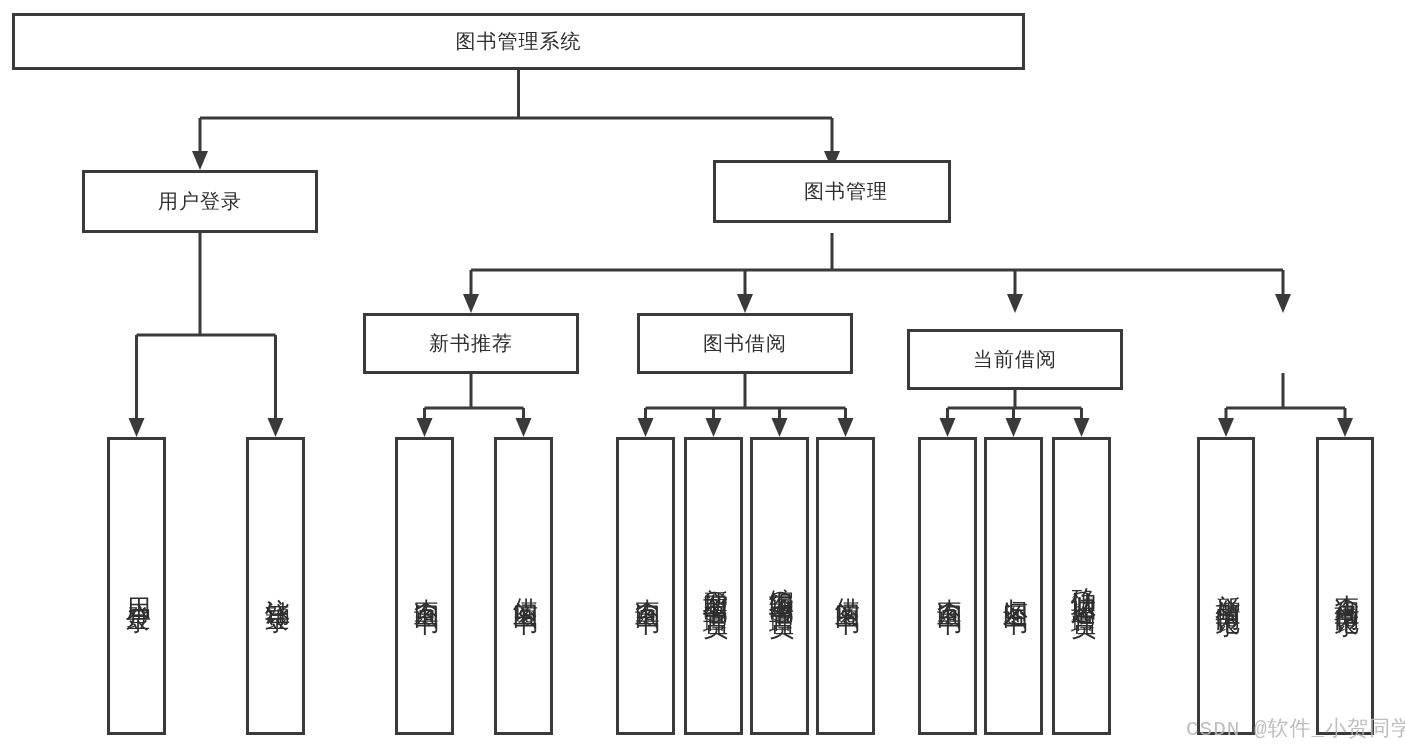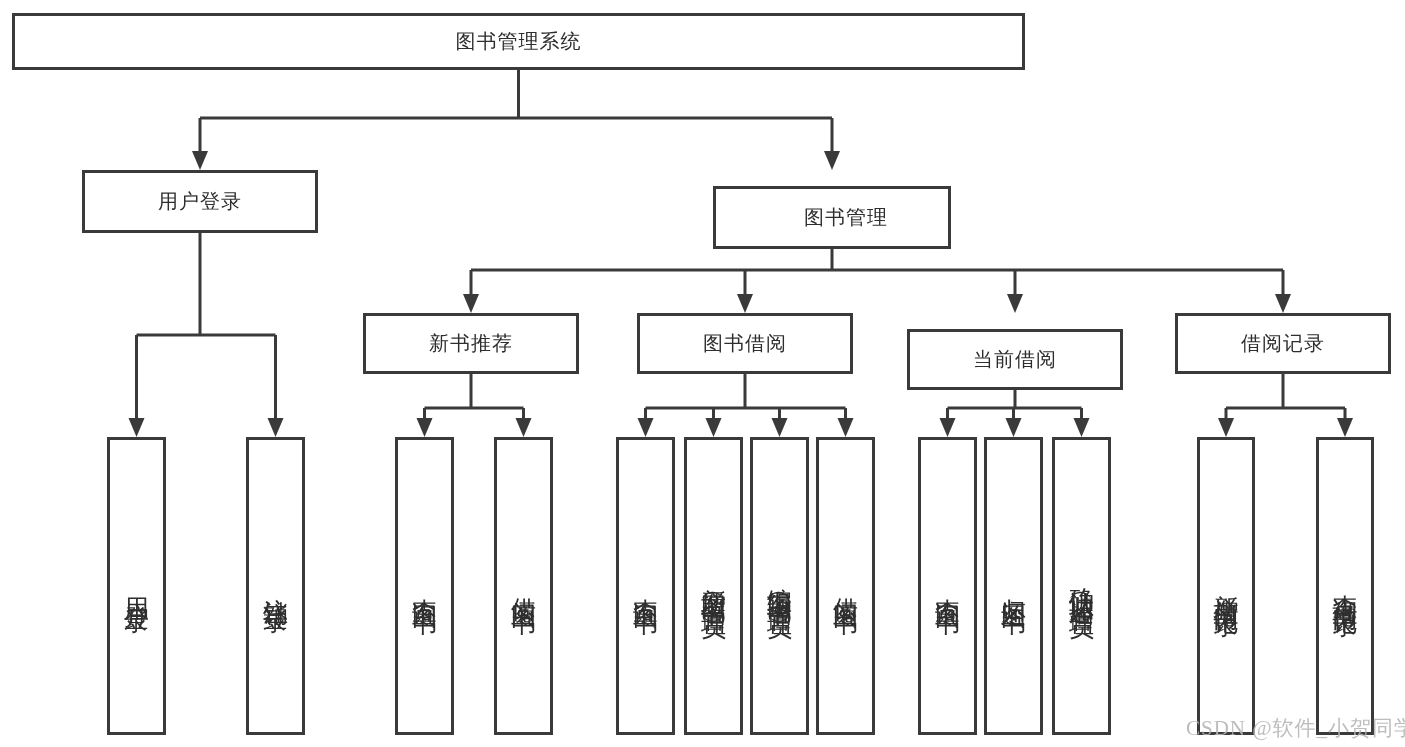--- a/index.html
+++ b/index.html
@@ -1,21 +1,21 @@
 <!DOCTYPE html>
 <html><head>
 <meta charset="utf-8">
 <style>
   html, body { margin: 0; padding: 0; background: #ffffff; }
   .stage {
     position: relative;
     width: 1405px;
     height: 747px;
     background: #ffffff;
-    font-family: Liberation Serif, serif;
+    font-family: Liberation Mono, monospace;
     overflow: hidden;
   }
   .connectors {
     position: absolute;
     left: 0; top: 0;
     width: 1405px; height: 747px;
     pointer-events: none;
   }
   .node, .vnode {
     position: absolute;
@@ -93,26 +93,25 @@
     <g>
       <path d="M1283 373 V408 M1226 408 H1345 M1226 408 V420 M1345 408 V420"></path>
       <polygon points="1218,418 1234,418 1226,437"></polygon>
       <polygon points="1337,418 1353,418 1345,437"></polygon>
     </g>
   </svg>
 
   <div class="node" style="left:12px; top:13px; width:1013px; height:57px;">图书管理系统</div>
 
   <div class="node" style="left:82px; top:170px; width:236px; height:63px;">用户登录</div>
-  <div class="node" style="left:713px; top:186px; width:238px; height:63px;padding-left:28px;">图书管理</div>
+  <div class="node" style="left:713px; top:160px; width:238px; height:63px;padding-left:28px;">图书管理</div>
 
   <div class="node" style="left:637px; top:313px; width:216px; height:61px;">图书借阅</div>
   <div class="node" style="left:363px; top:313px; width:216px; height:61px;">新书推荐</div>
   <div class="node" style="left:907px; top:329px; width:216px; height:61px;">当前借阅</div>
-  <div class="node" style="left:1175px; top:313px; width:216px; height:61px;">借阅记录</div>
 
   <div class="vnode" style="left:107px; top:437px; width:59px; height:298px;">
     <span>用户登录</span>
   </div>
   <div class="vnode" style="left:246px; top:437px; width:59px; height:298px;">
     <span>注销登录</span>
   </div>
 
   <div class="vnode" style="left:395px; top:437px; width:59px; height:298px;">
     <span>查询图书</span>

